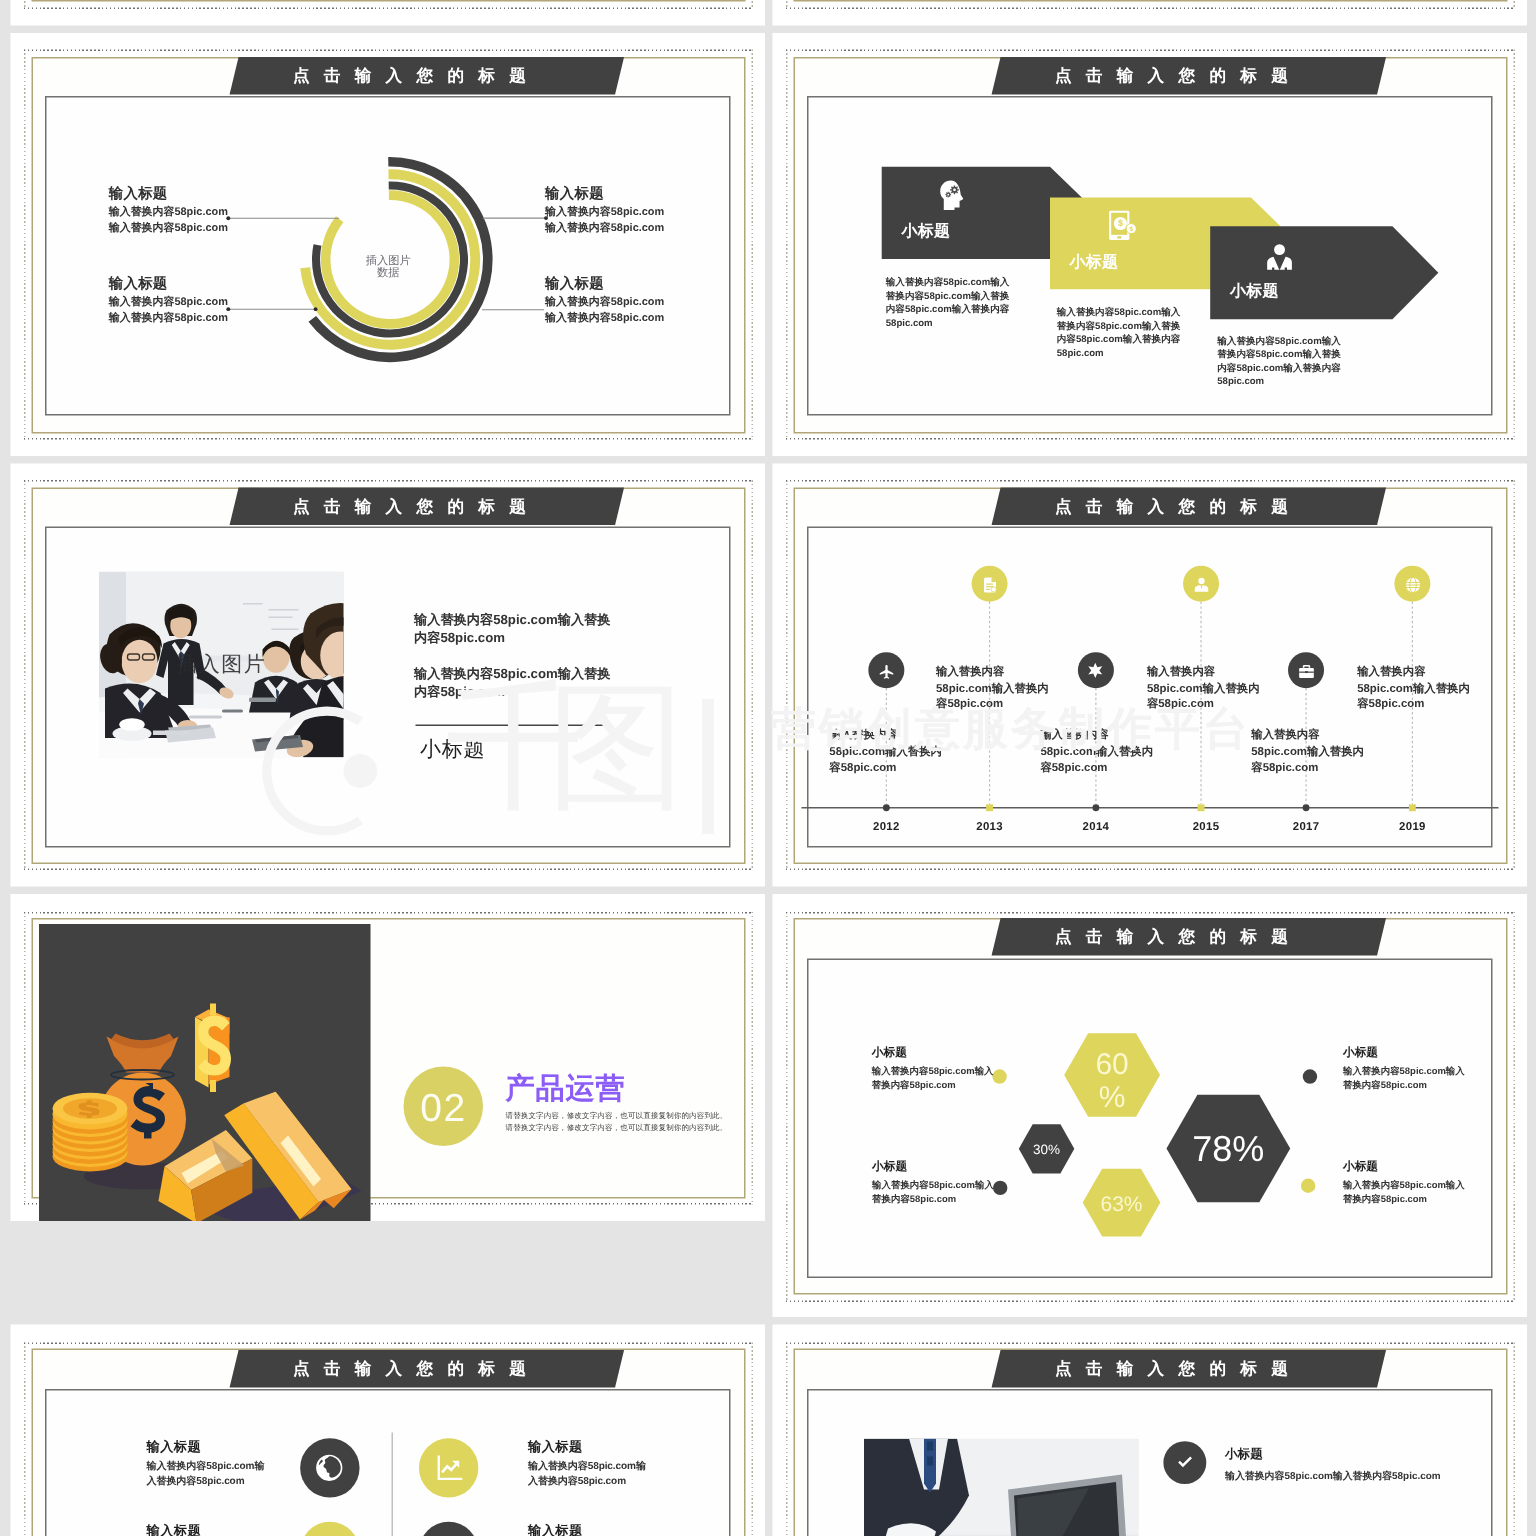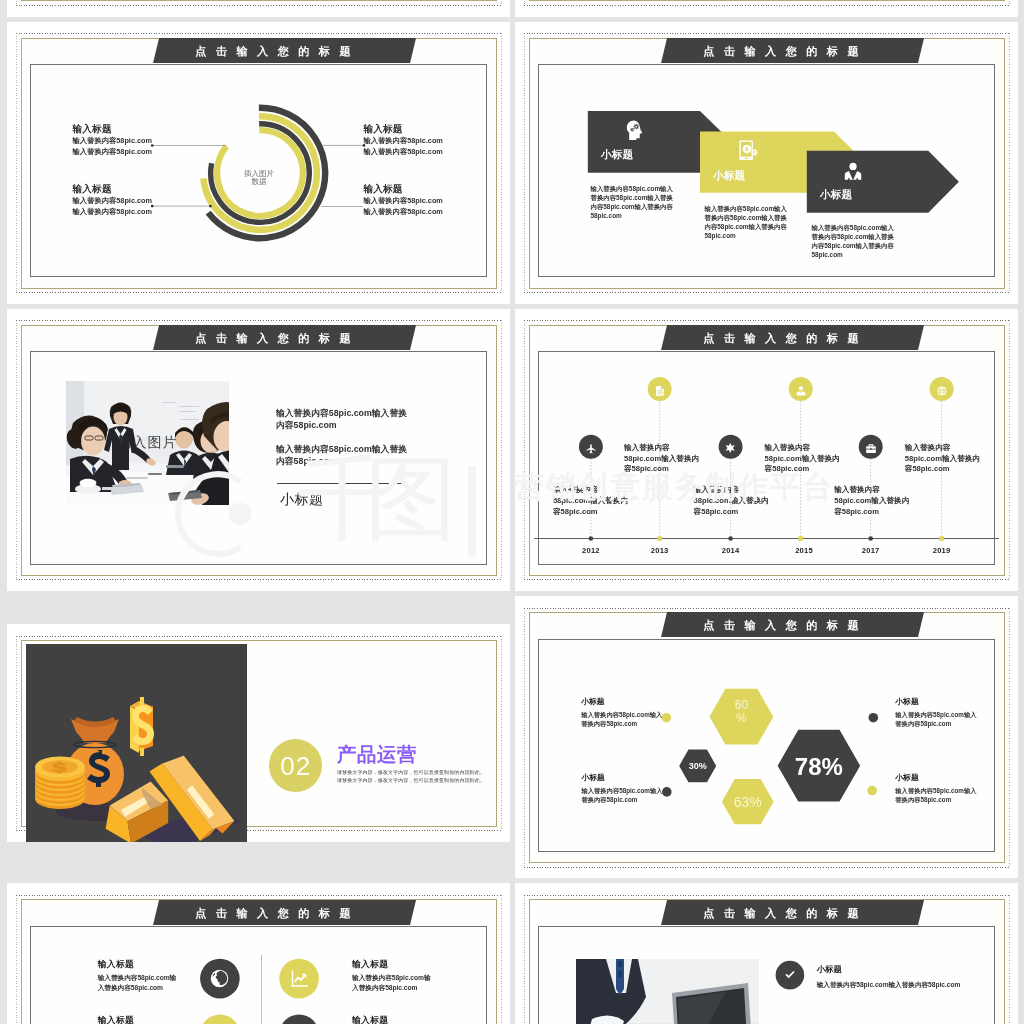--- a/index.html
+++ b/index.html
@@ -60,22 +60,22 @@
   
   .s5-panel{position:absolute;background:#414141;overflow:hidden;}
   .s5-num{position:absolute;width:53.4px;height:53.4px;border-radius:50%;
           background:#d9d164;text-align:center;}
   .s5-num span{display:block;font-size:26px;line-height:54px;color:#fdfdf4;letter-spacing:1px;}
   .s5-title{position:absolute;font-size:19.4px;font-weight:bold;color:#8b5cf6;letter-spacing:.6px;line-height:20px;}
   .s5-line{position:absolute;font-size:5px;color:#3b3b3b;letter-spacing:.1px;line-height:8.2px;white-space:nowrap;}
 
   
   .hx-v{position:absolute;text-align:center;line-height:1.12;}
-  .hx-v-y{color:#fbf7cf;font-size:12px;}
-  .hx-v-d{color:#ffffff;font-weight:bold;}
+  .hx-v-y{color:#fbf7cf;font-size:20px;}
+  .hx-v-d{color:#ffffff;}
   .hx-lb{position:absolute;}
   .hx-h{font-size:7.8px;font-weight:bold;color:#1f1f1f;margin-bottom:4.2px;}
   .hx-b{font-size:6.3px;font-weight:bold;color:#333;line-height:8.4px;}
 
   
   .s7-div{position:absolute;width:1px;background:#c0c0c0;}
   .s7-ic{position:absolute;}
   .s7-tb{position:absolute;}
   .s7-h{font-size:8.8px;font-weight:bold;color:#1f1f1f;letter-spacing:.3px;margin-bottom:1.2px;}
   .s7-b{font-size:6.7px;font-weight:bold;color:#333;line-height:10.7px;letter-spacing:-0.06px;}
@@ -428,21 +428,21 @@
 
     <div class="tl-bd" style="left:37.9px;top:176.4px;width:79px">输入替换内容58pic.com输入替换内容58pic.com</div>
     <div class="tl-bd" style="left:109.0px;top:133.8px;width:79px">输入替换内容58pic.com输入替换内容58pic.com</div>
     <div class="tl-bd" style="left:178.6px;top:176.4px;width:79px">输入替换内容58pic.com输入替换内容58pic.com</div>
     <div class="tl-bd" style="left:249.6px;top:133.8px;width:79px">输入替换内容58pic.com输入替换内容58pic.com</div>
     <div class="tl-bd" style="left:319.2px;top:176.4px;width:79px">输入替换内容58pic.com输入替换内容58pic.com</div>
     <div class="tl-bd" style="left:389.8px;top:133.8px;width:79px">输入替换内容58pic.com输入替换内容58pic.com</div>
   </div>
 </div>
 
-<div class="card" style="left:7px;top:624px;width:503px;height:218px">
+<div class="card" style="left:7px;top:596px;width:503px;height:218px">
   <div class="dash"></div>
   <div class="gold"></div>
   <div class="stage">
     <div class="s5-panel" style="left:19.1px;top:19.6px;width:221px;height:242.2px">
       <svg viewBox="0 0 221 242" width="221" height="242">
             <ellipse cx="70" cy="168" rx="40" ry="9" fill="#3a3340"></ellipse>
             <path d="M92 185 L150 205 L215 178 L200 168 Z" fill="#3b3550"></path>
             <ellipse cx="69" cy="130" rx="29" ry="31" fill="#ef9332"></ellipse>
             <path d="M45 75 q24 14 48 0 l-5 13 q-6 6 -8 11 l-22 0 q-2-5 -8-11z" fill="#d4762a"></path>
             <path d="M48 77 q21 12 42 0 l-3-4 q-18 9 -36 0z" fill="#bf6524"></path>

